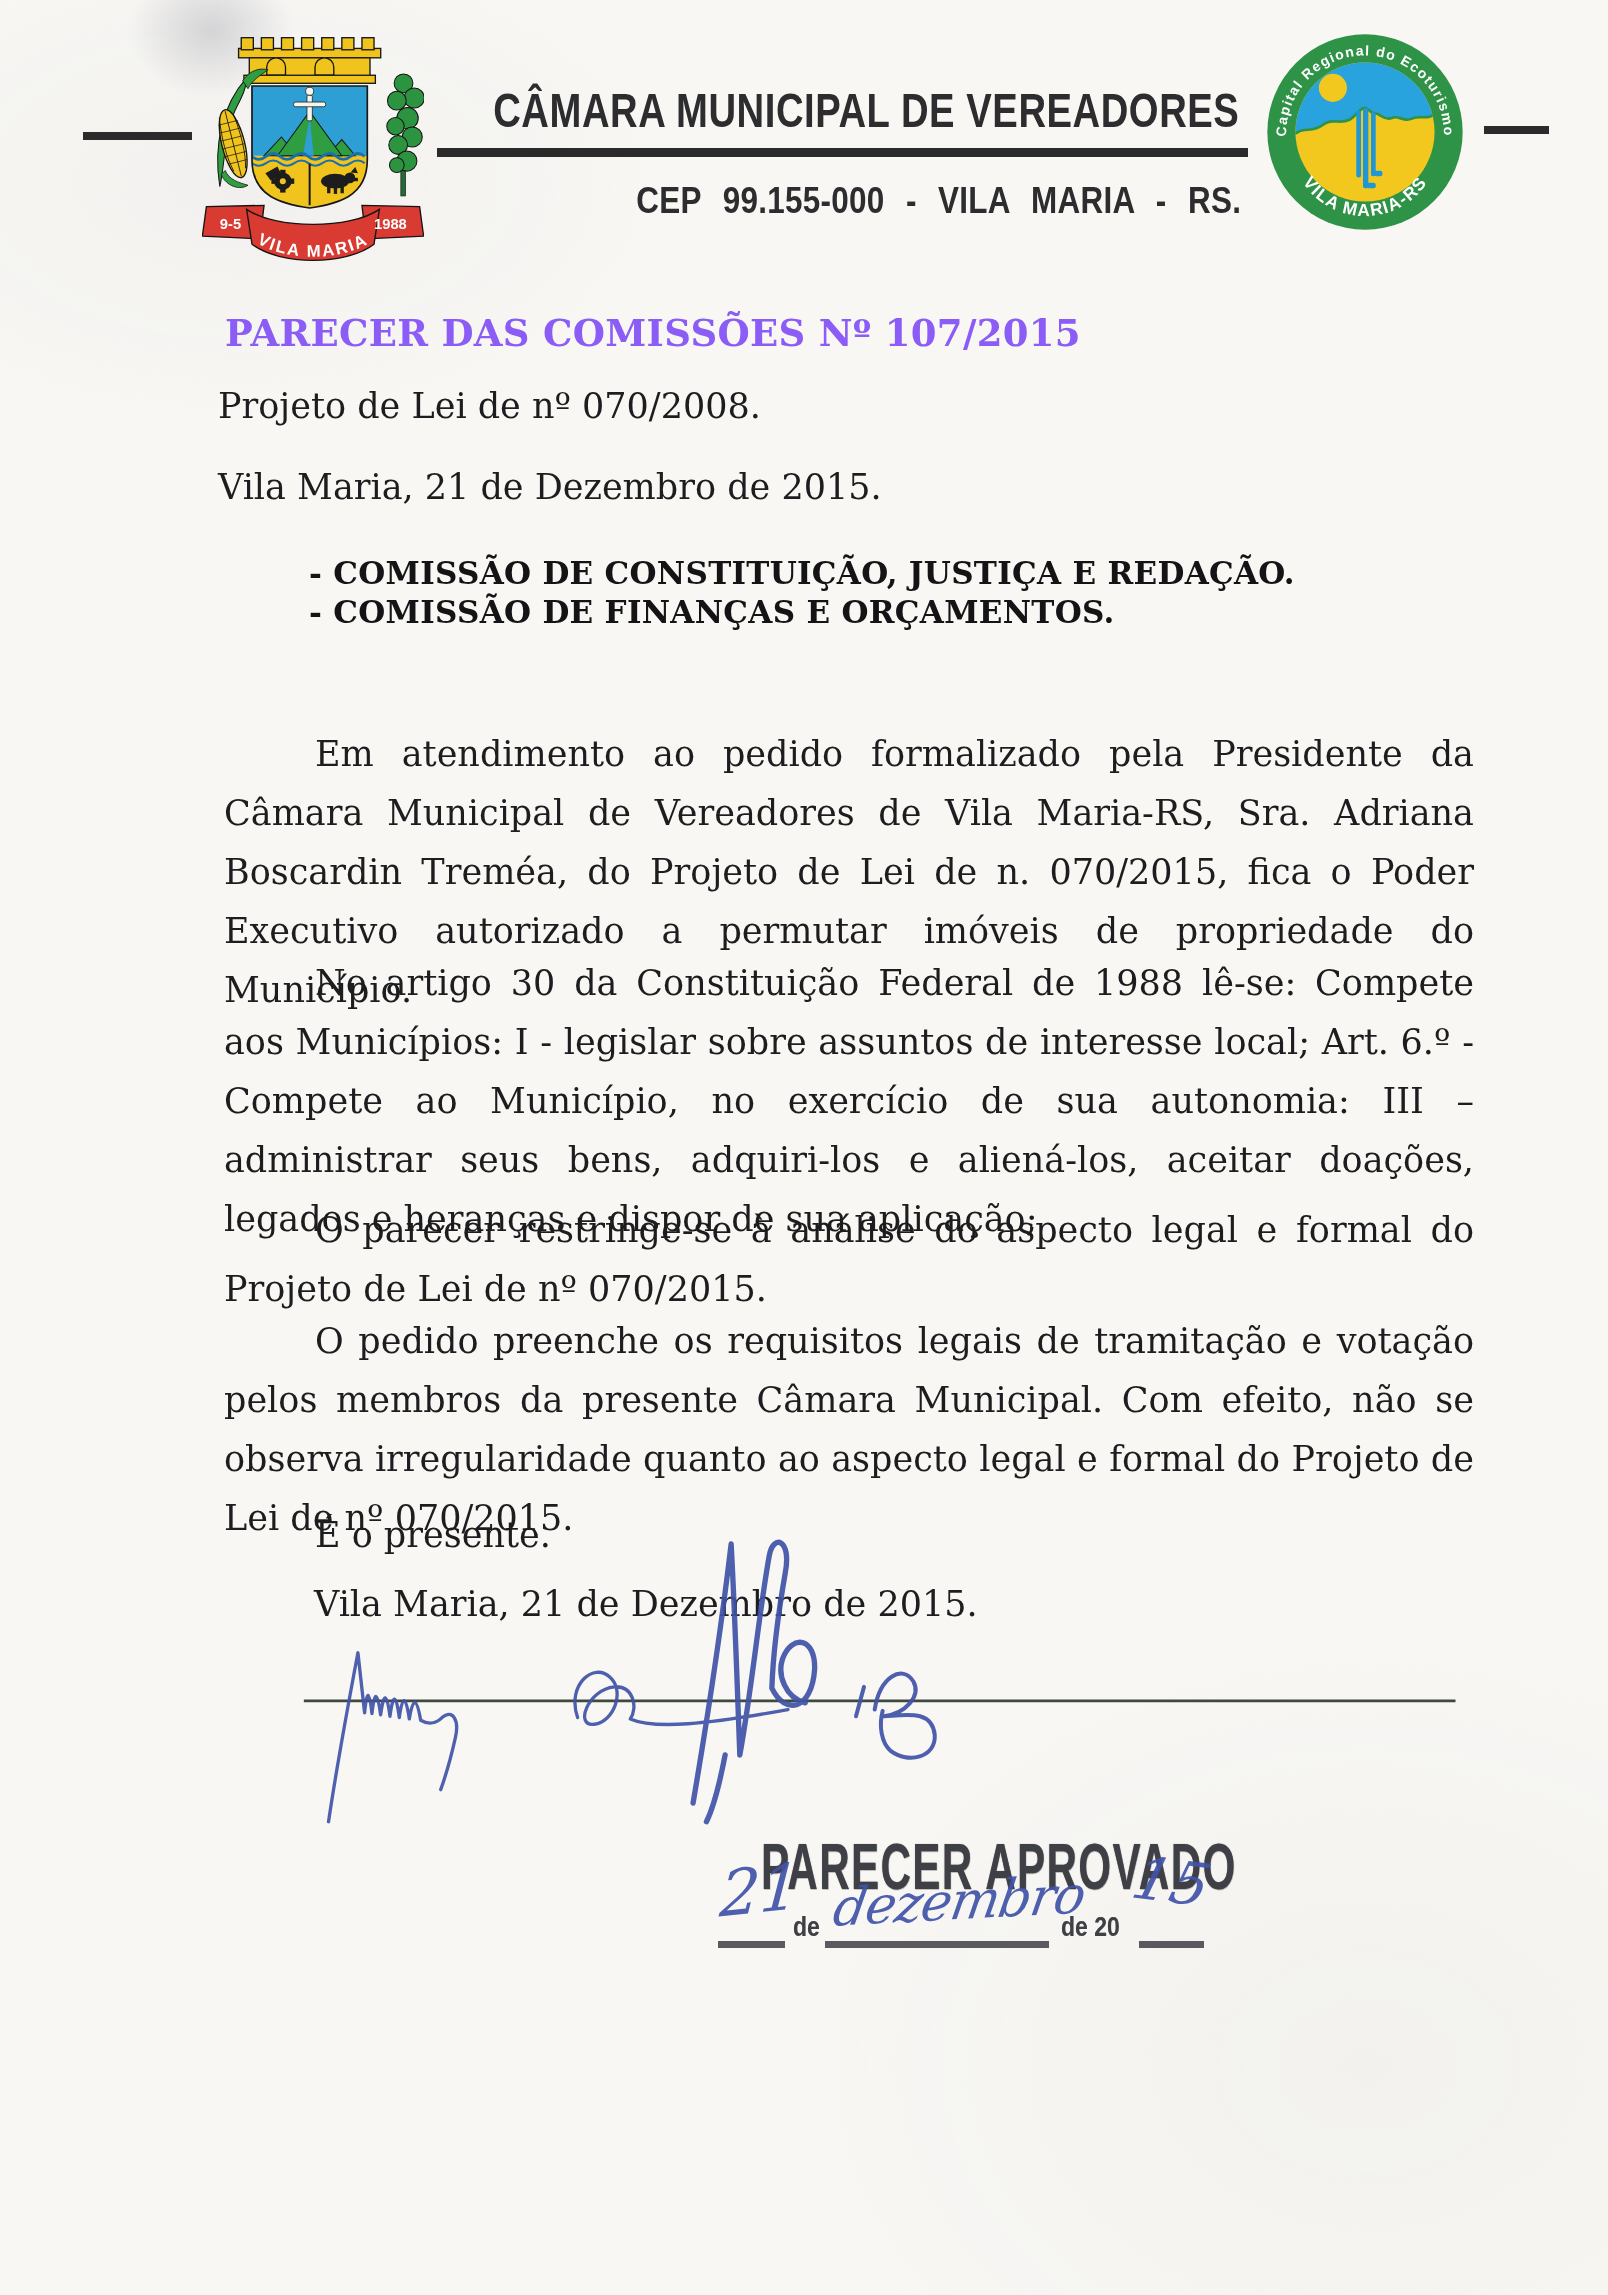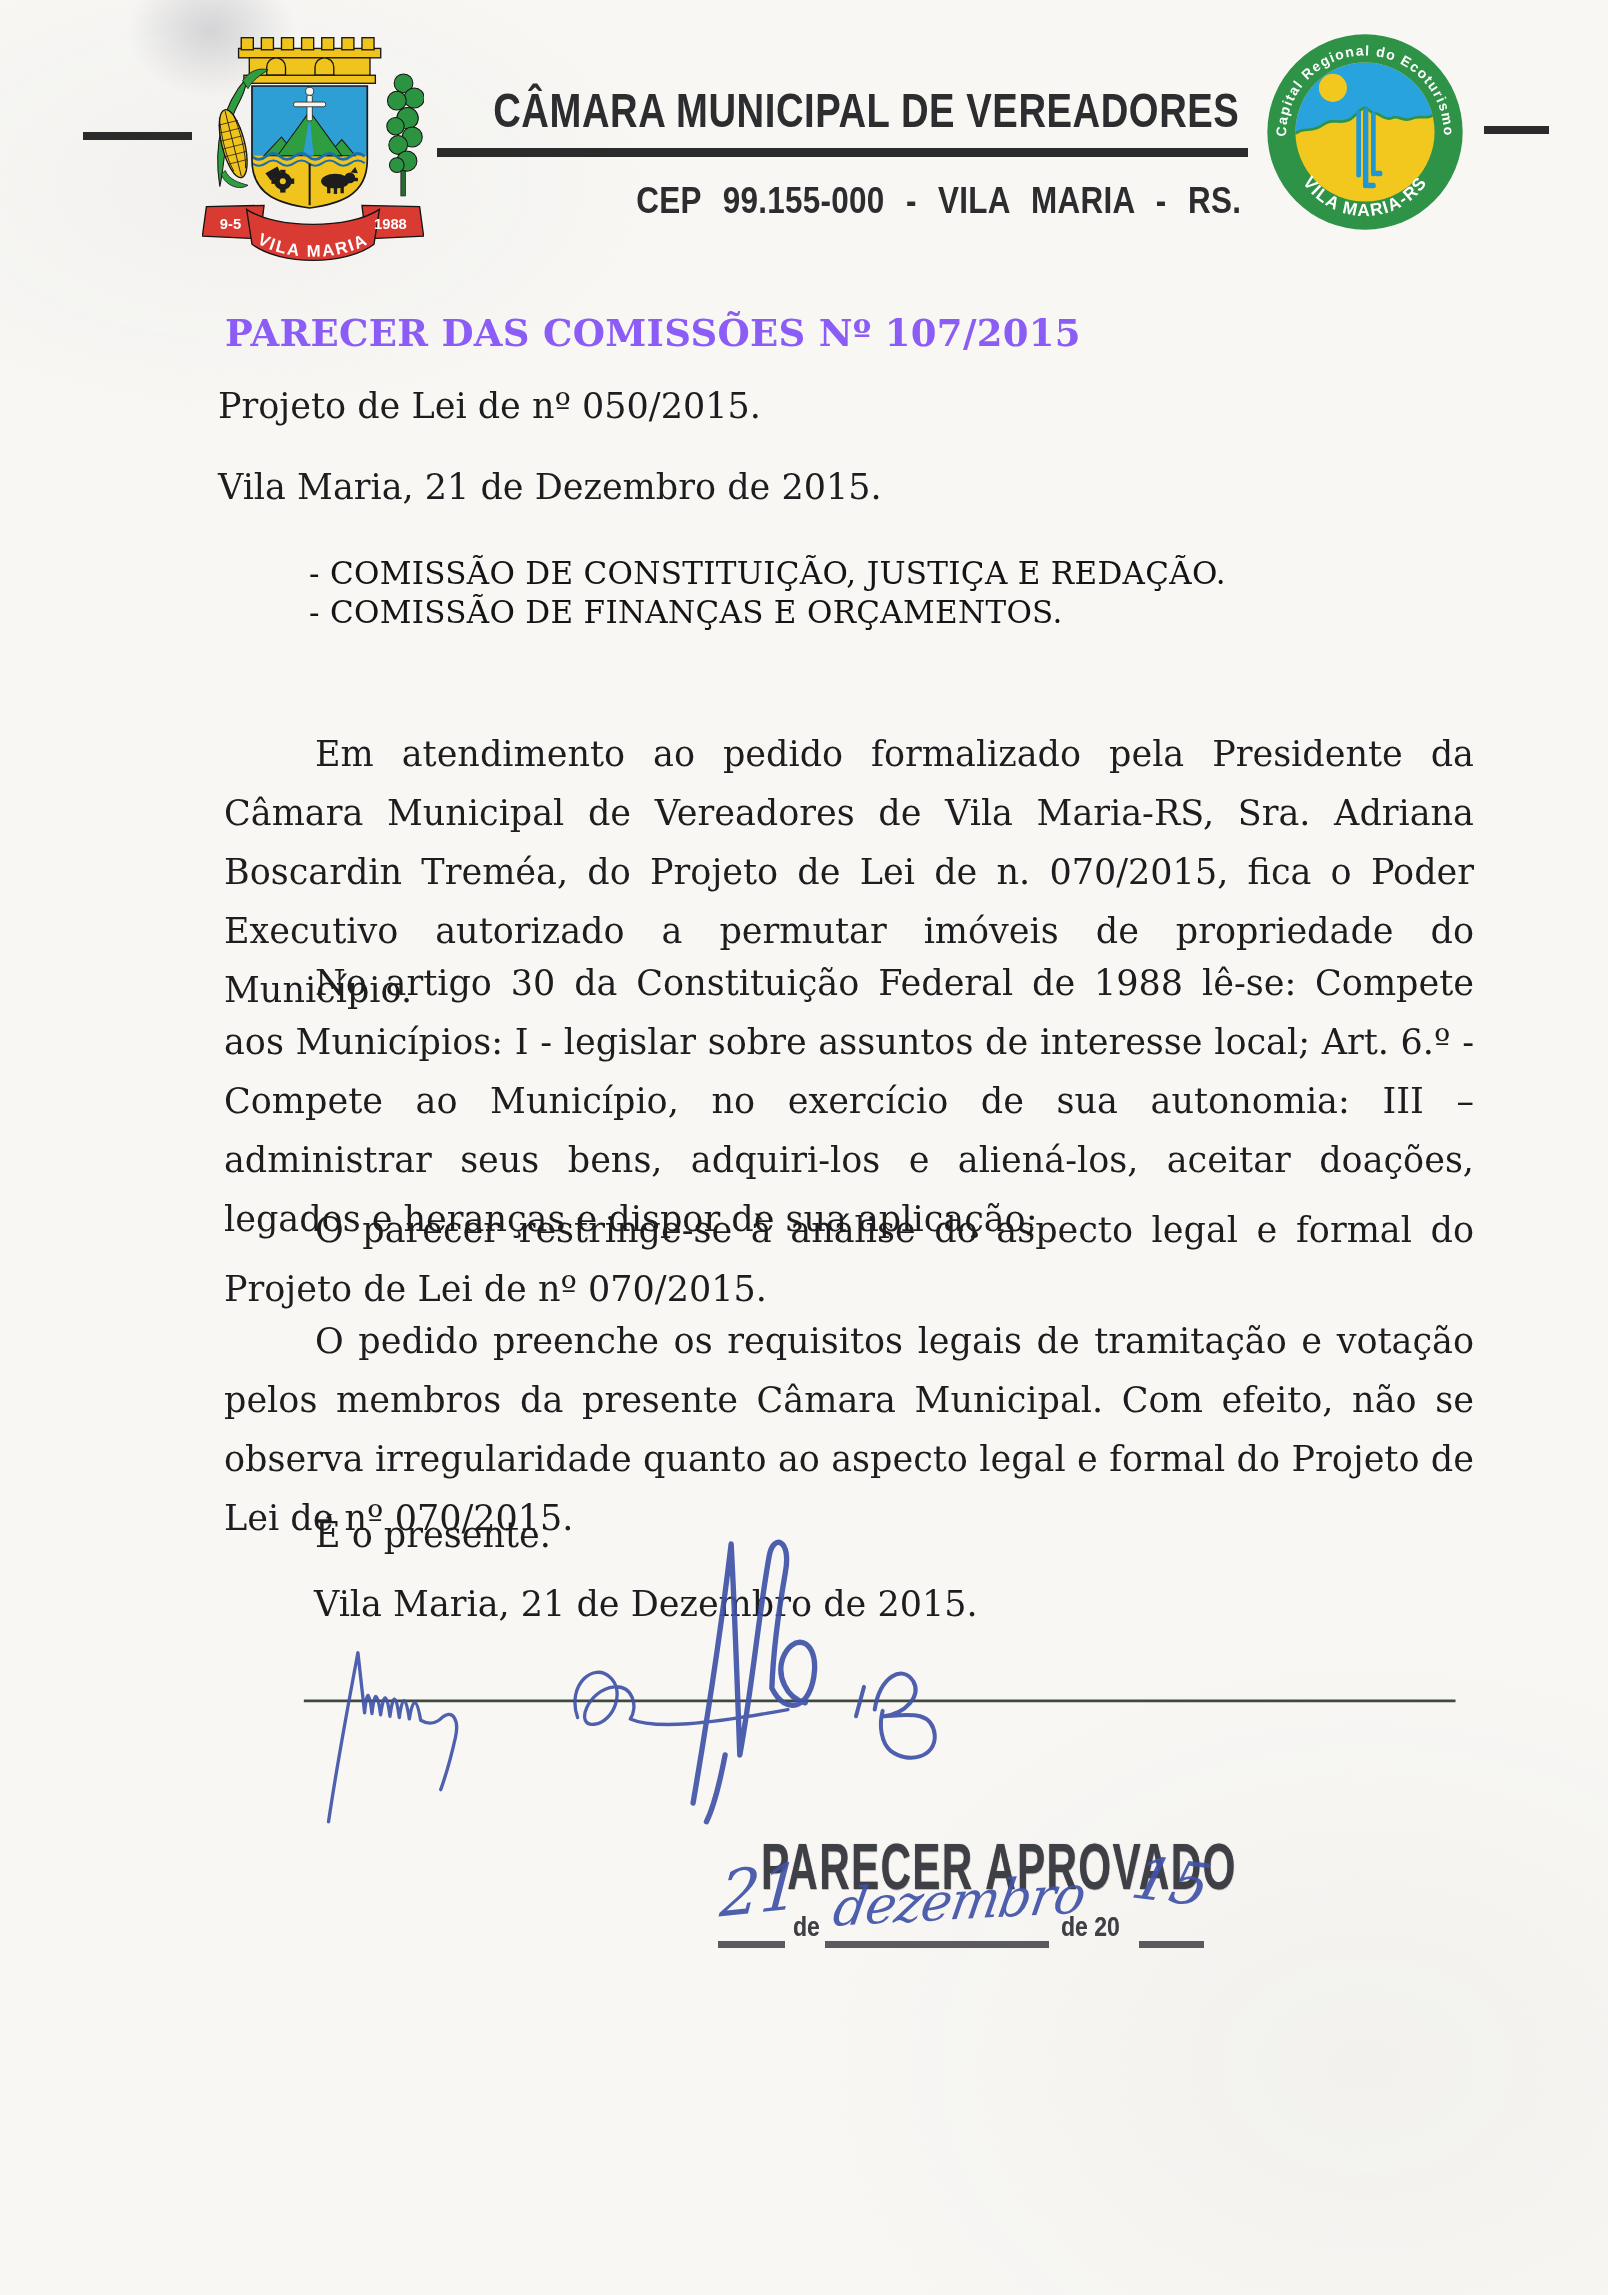--- a/index.html
+++ b/index.html
@@ -38,21 +38,21 @@
   .address-line{
     font-family:"Liberation Sans", sans-serif;font-weight:bold;font-size:37px;
     color:var(--header-ink);white-space:nowrap;transform:scaleX(.85);word-spacing:14.7px;letter-spacing:0.3px;
   }
   .crest-box{left:202px;top:31px;width:222px;height:232px;}
   .eco-badge-box{left:1266px;top:33px;width:198px;height:198px;}
   
   .doc-title{left:225px;top:311px;font-size:37px;font-weight:bold;color:#8b5cf6;letter-spacing:0.3px;}
   .doc-subject{left:218px;top:386px;font-size:35px;}
   .doc-dateline{left:218px;top:467px;font-size:35px;}
-  .committee-line{left:309px;font-size:31px;font-weight:normal;color:#141416;letter-spacing:0.3px;}
+  .committee-line{left:309px;font-size:31px;font-weight:bold;color:#141416;letter-spacing:0.3px;}
   .committee-1{top:555px;}
   .committee-2{top:594px;}
   .body-par{
     left:224px;width:1250px;font-size:35px;line-height:59px;
     text-align:justify;text-indent:91px;color:var(--ink);
   }
   .par-1{top:725px;}
   .par-2{top:954px;}
   .par-3{top:1201px;}
   .par-4{top:1312px;}
@@ -216,21 +216,21 @@
     <textPath href="#badgeArcTop" startOffset="50%" text-anchor="middle">Capital Regional do Ecoturismo</textPath>
   </text>
   <path id="badgeArcBottom" d="M 48,212 A 112,112 0 0 0 248,212" style="fill:none"></path>
   <text style="fill:#fff;font-family:'Liberation Sans',sans-serif;font-size:26px;font-weight:bold;letter-spacing:2px">
     <textPath href="#badgeArcBottom" startOffset="50%" text-anchor="middle">VILA MARIA-RS</textPath>
   </text>
 </svg>
 </div>
 
 <div class="abs doc-title">PARECER DAS COMISSÕES Nº 107/2015</div>
-<div class="abs doc-subject">Projeto de Lei de nº 050/2015.</div>
+<div class="abs doc-subject">Projeto de Lei de nº 070/2008.</div>
 <div class="abs doc-dateline">Vila Maria, 21 de Dezembro de 2015.</div>
 
 <div class="abs committee-line committee-1">- COMISSÃO DE CONSTITUIÇÃO, JUSTIÇA E REDAÇÃO.</div>
 <div class="abs committee-line committee-2">- COMISSÃO DE FINANÇAS E ORÇAMENTOS.</div>
 
 <p class="abs body-par par-1">Em atendimento ao pedido formalizado pela Presidente da Câmara Municipal de Vereadores de Vila Maria-RS, Sra. Adriana Boscardin Treméa, do Projeto de Lei de n. 070/2015, fica o Poder Executivo autorizado a permutar imóveis de propriedade do Município.</p>
 <p class="abs body-par par-2">No artigo 30 da Constituição Federal de 1988 lê-se: Compete aos Municípios: I - legislar sobre assuntos de interesse local; Art. 6.º - Compete ao Município, no exercício de sua autonomia: III – administrar seus bens, adquiri-los e aliená-los, aceitar doações, legados e heranças e dispor de sua aplicação;</p>
 <p class="abs body-par par-3">O parecer restringe-se à análise do aspecto legal e formal do Projeto de Lei de nº 070/2015.</p>
 <p class="abs body-par par-4">O pedido preenche os requisitos legais de tramitação e votação pelos membros da presente Câmara Municipal. Com efeito, não se observa irregularidade quanto ao aspecto legal e formal do Projeto de Lei de nº 070/2015.</p>
 

